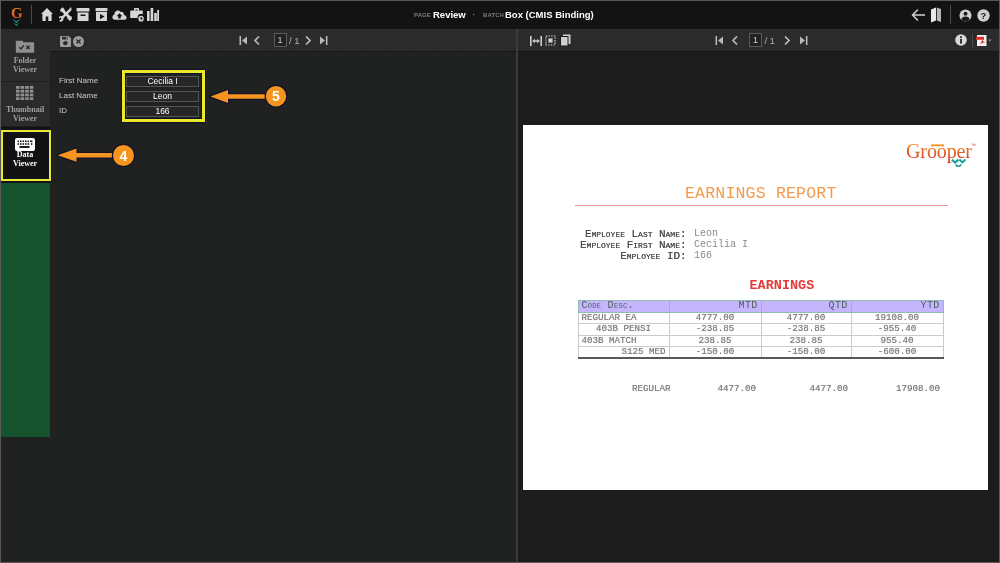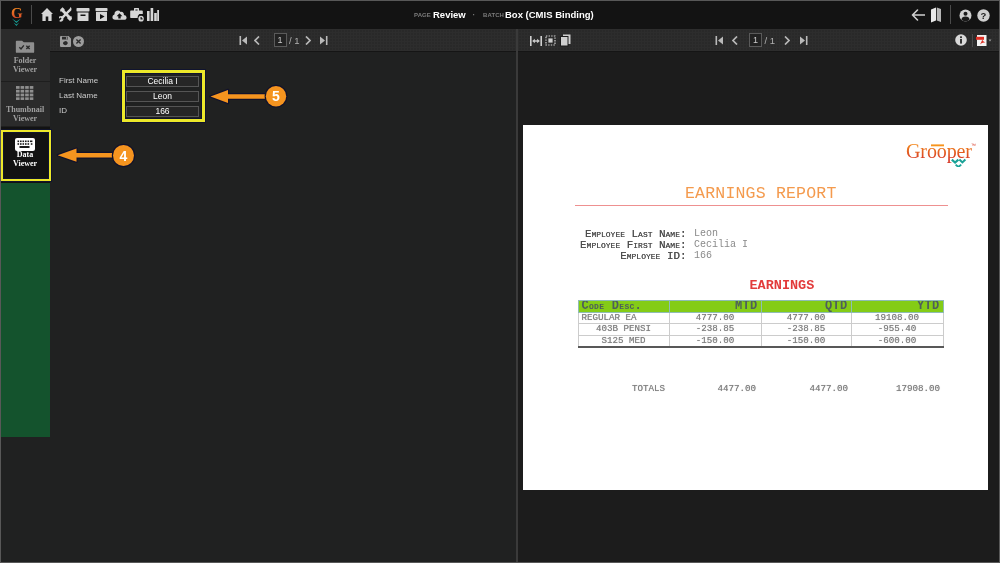--- a/index.html
+++ b/index.html
@@ -49,21 +49,21 @@
 
   
   #page { left:5px; top:96px; width:465px; height:365px; background:#ffffff; font-family:"Liberation Mono", monospace; }
   #doctitle { left:162px; top:61.5px; color:#f49a4d; font-size:16.5px; line-height:14px; letter-spacing:0.2px; }
   #docline { left:52px; top:79.5px; width:373px; height:1px; background:#ee9090; }
   .ilabel { color:#4c4c4c; font-weight:normal; font-variant:small-caps; font-size:10.9px; line-height:10px; text-shadow:0 0 0.5px #5a5a5a; }
   .ivalue { color:#8a8a8a; font-size:10px; line-height:10px; }
   #earnings { left:203.5px; top:154.5px; color:#e23b3b; font-size:13.5px; line-height:12px; font-weight:bold;margin-left:23px; }
 
   table#etable { border-collapse:collapse; table-layout:fixed; font-size:9.2px; }
-  #etable th { background:#84cc16; color:#4e5e5c; font-variant:small-caps; font-weight:bold; text-align:right; letter-spacing:0.3px; font-size:12px; }
+  #etable th { background:#c4b5fd; color:#4e5e5c; font-variant:small-caps; font-weight:normal; text-align:right; letter-spacing:0.3px; font-size:10px; }
   #etable td { color:#808080; text-align:center; border:1px solid #cccccc; text-shadow:0 0 0.7px #989898; }
   #etable th, #etable td { padding:0 3px; height:11.6px; line-height:10px; overflow:hidden; white-space:nowrap; }
   #etable th { border:1px solid #8fbcb5; }
   #etable { border:1px solid #a5a5a5; border-bottom:2px solid #585858; }
   .totrow { color:#808080; font-size:9.2px; line-height:9px; text-shadow:0 0 0.7px #989898; }
 </style>
 </head>
 <body>
 <div class="abs" id="topbar">
 
@@ -340,28 +340,34 @@
             <td>4777.00</td>
             <td>19108.00</td>
           </tr>
       <tr>
             <td style="text-align:center;">403B PENSI</td>
             <td>-238.85</td>
             <td>-238.85</td>
             <td>-955.40</td>
           </tr>
       <tr>
-            <td style="text-align:center;">S125 MED</td>
+            <td style="text-align:left;">403B MATCH</td>
+            <td>238.85</td>
+            <td>238.85</td>
+            <td>955.40</td>
+          </tr>
+      <tr>
+            <td style="text-align:right;">S125 MED</td>
             <td>-150.00</td>
             <td>-150.00</td>
             <td>-600.00</td>
           </tr>
     </tbody>
       </table>
-    <div class="abs totrow" style="left:109px; top:259px;">TOTALS</div>
+    <div class="abs totrow" style="left:109px; top:259px;">REGULAR</div>
     <div class="abs totrow" style="left:190px; top:259px; width:43px; text-align:right;">4477.00</div>
     <div class="abs totrow" style="left:282px; top:259px; width:43px; text-align:right;">4477.00</div>
     <div class="abs totrow" style="left:368px; top:259px; width:49px; text-align:right;">17908.00</div>
   </div>
 </div>
 
 <div class="abs ybox2" style="left:1px; top:129.5px; width:50px; height:51px; z-index:50;"></div>
 
 <svg class="abs" style="left:50px;top:139px;z-index:60;" width="90" height="33" viewBox="0 0 90 33">
   <g stroke="#12122b" stroke-width="2.4" stroke-linejoin="round" paint-order="stroke" fill="#f5941f">

